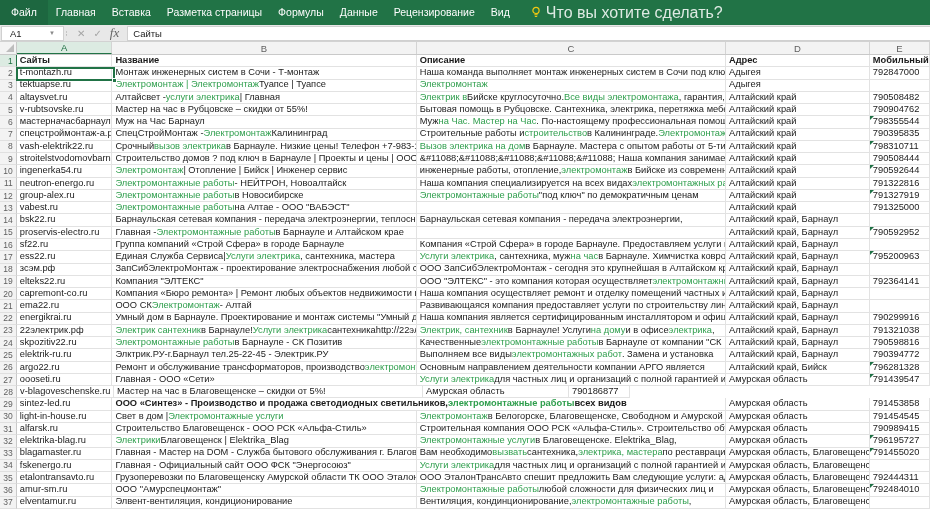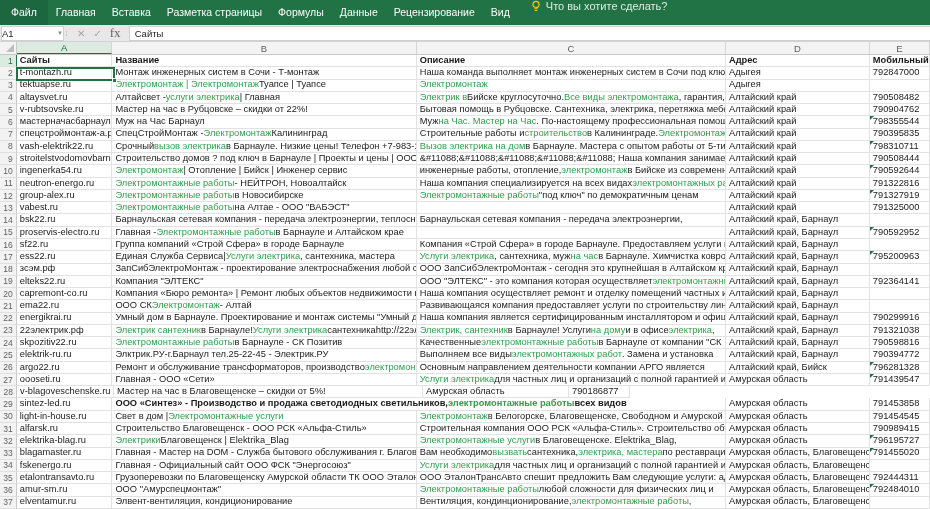--- a/index.html
+++ b/index.html
@@ -17,43 +17,43 @@
     height: 25px; background: #217346;
     display: flex; align-items: stretch;
     color: #fff;
   }
   .ribbon .tab {
     font-size: 10.5px; line-height: 25px;
     padding: 0 8px; white-space: nowrap; color: #fdfdfd;
   }
   .ribbon .tab.file { padding: 0 11px; background: #1d6740; }
   .ribbon-search {
-    display: flex; gap: 5px;
-    margin-left: 13px; font-size: 11px;
+    display: flex; align-items: center; gap: 5px;
+    margin-left: 13px; font-size: 16px;
     color: rgba(255,255,255,0.85); white-space: nowrap;
   }
   
   .fbar {
     height: 17px; background: #e8e8e8;
     display: flex; align-items: center;
     border-bottom: 1px solid #d2d2d2;
   }
   .namebox {
     width: 63px; height: 15px; margin-left: 1px;
     background: #fff; border: 1px solid #d0d0d0;
     display: flex; align-items: center; justify-content: space-between;
-    font-size: 9.5px; padding: 0 0; color: #222;
+    font-size: 9.5px; padding: 0 8px; color: #222;
   }
   .nb-arrow { font-size: 6px; color: #8a8a8a; }
   .fdots { width: 5px; text-align: center; color:#b0b0b0; font-size: 8px; }
   .fbtns {
     display: flex; align-items: center; gap: 8px;
     padding: 0 8px; font-size: 10px; color: #a5a5a5;
   }
-  .fbtns .fx { font-family: "Liberation Serif", serif; color: #666; font-size: 13px; }
+  .fbtns .fx { font-family: "Liberation Serif", serif; font-style: italic; color: #666; font-size: 13px; }
   .finput {
     flex: 1; height: 15px; background: #fff;
     border: 1px solid #d0d0d0; border-right: none;
     font-size: 9.5px; color: #222; padding: 0 5px;
     display: flex; align-items: center;
   }
   
   .sheet { position: relative; height: 467px; background: #fff; }
   .colstrip { display: flex; height: 13px; background: #f3f3f3; border-bottom: 1px solid #c9c9c9; }
   .corner {
@@ -239,21 +239,21 @@
           <div class="c w-e">
             <span>790508482</span>
           </div>
         </div>
         <div class="grow">
           <div class="rowhead">5</div>
           <div class="c w-a">
             <span>v-rubtsovske.ru</span>
           </div>
           <div class="c w-b">
-            <span>Мастер на час в Рубцовске – скидки от 22%!</span>
+            <span>Мастер на час в Рубцовске – скидки от 55%!</span>
           </div>
           <div class="c w-c">
             <span>Бытовая помощь в Рубцовске. Сантехника, электрика, перетяжка мебели,</span>
           </div>
           <div class="c w-d">
             <span>Алтайский край</span>
           </div>
           <div class="c w-e">
             <span>790904762</span>
           </div>

